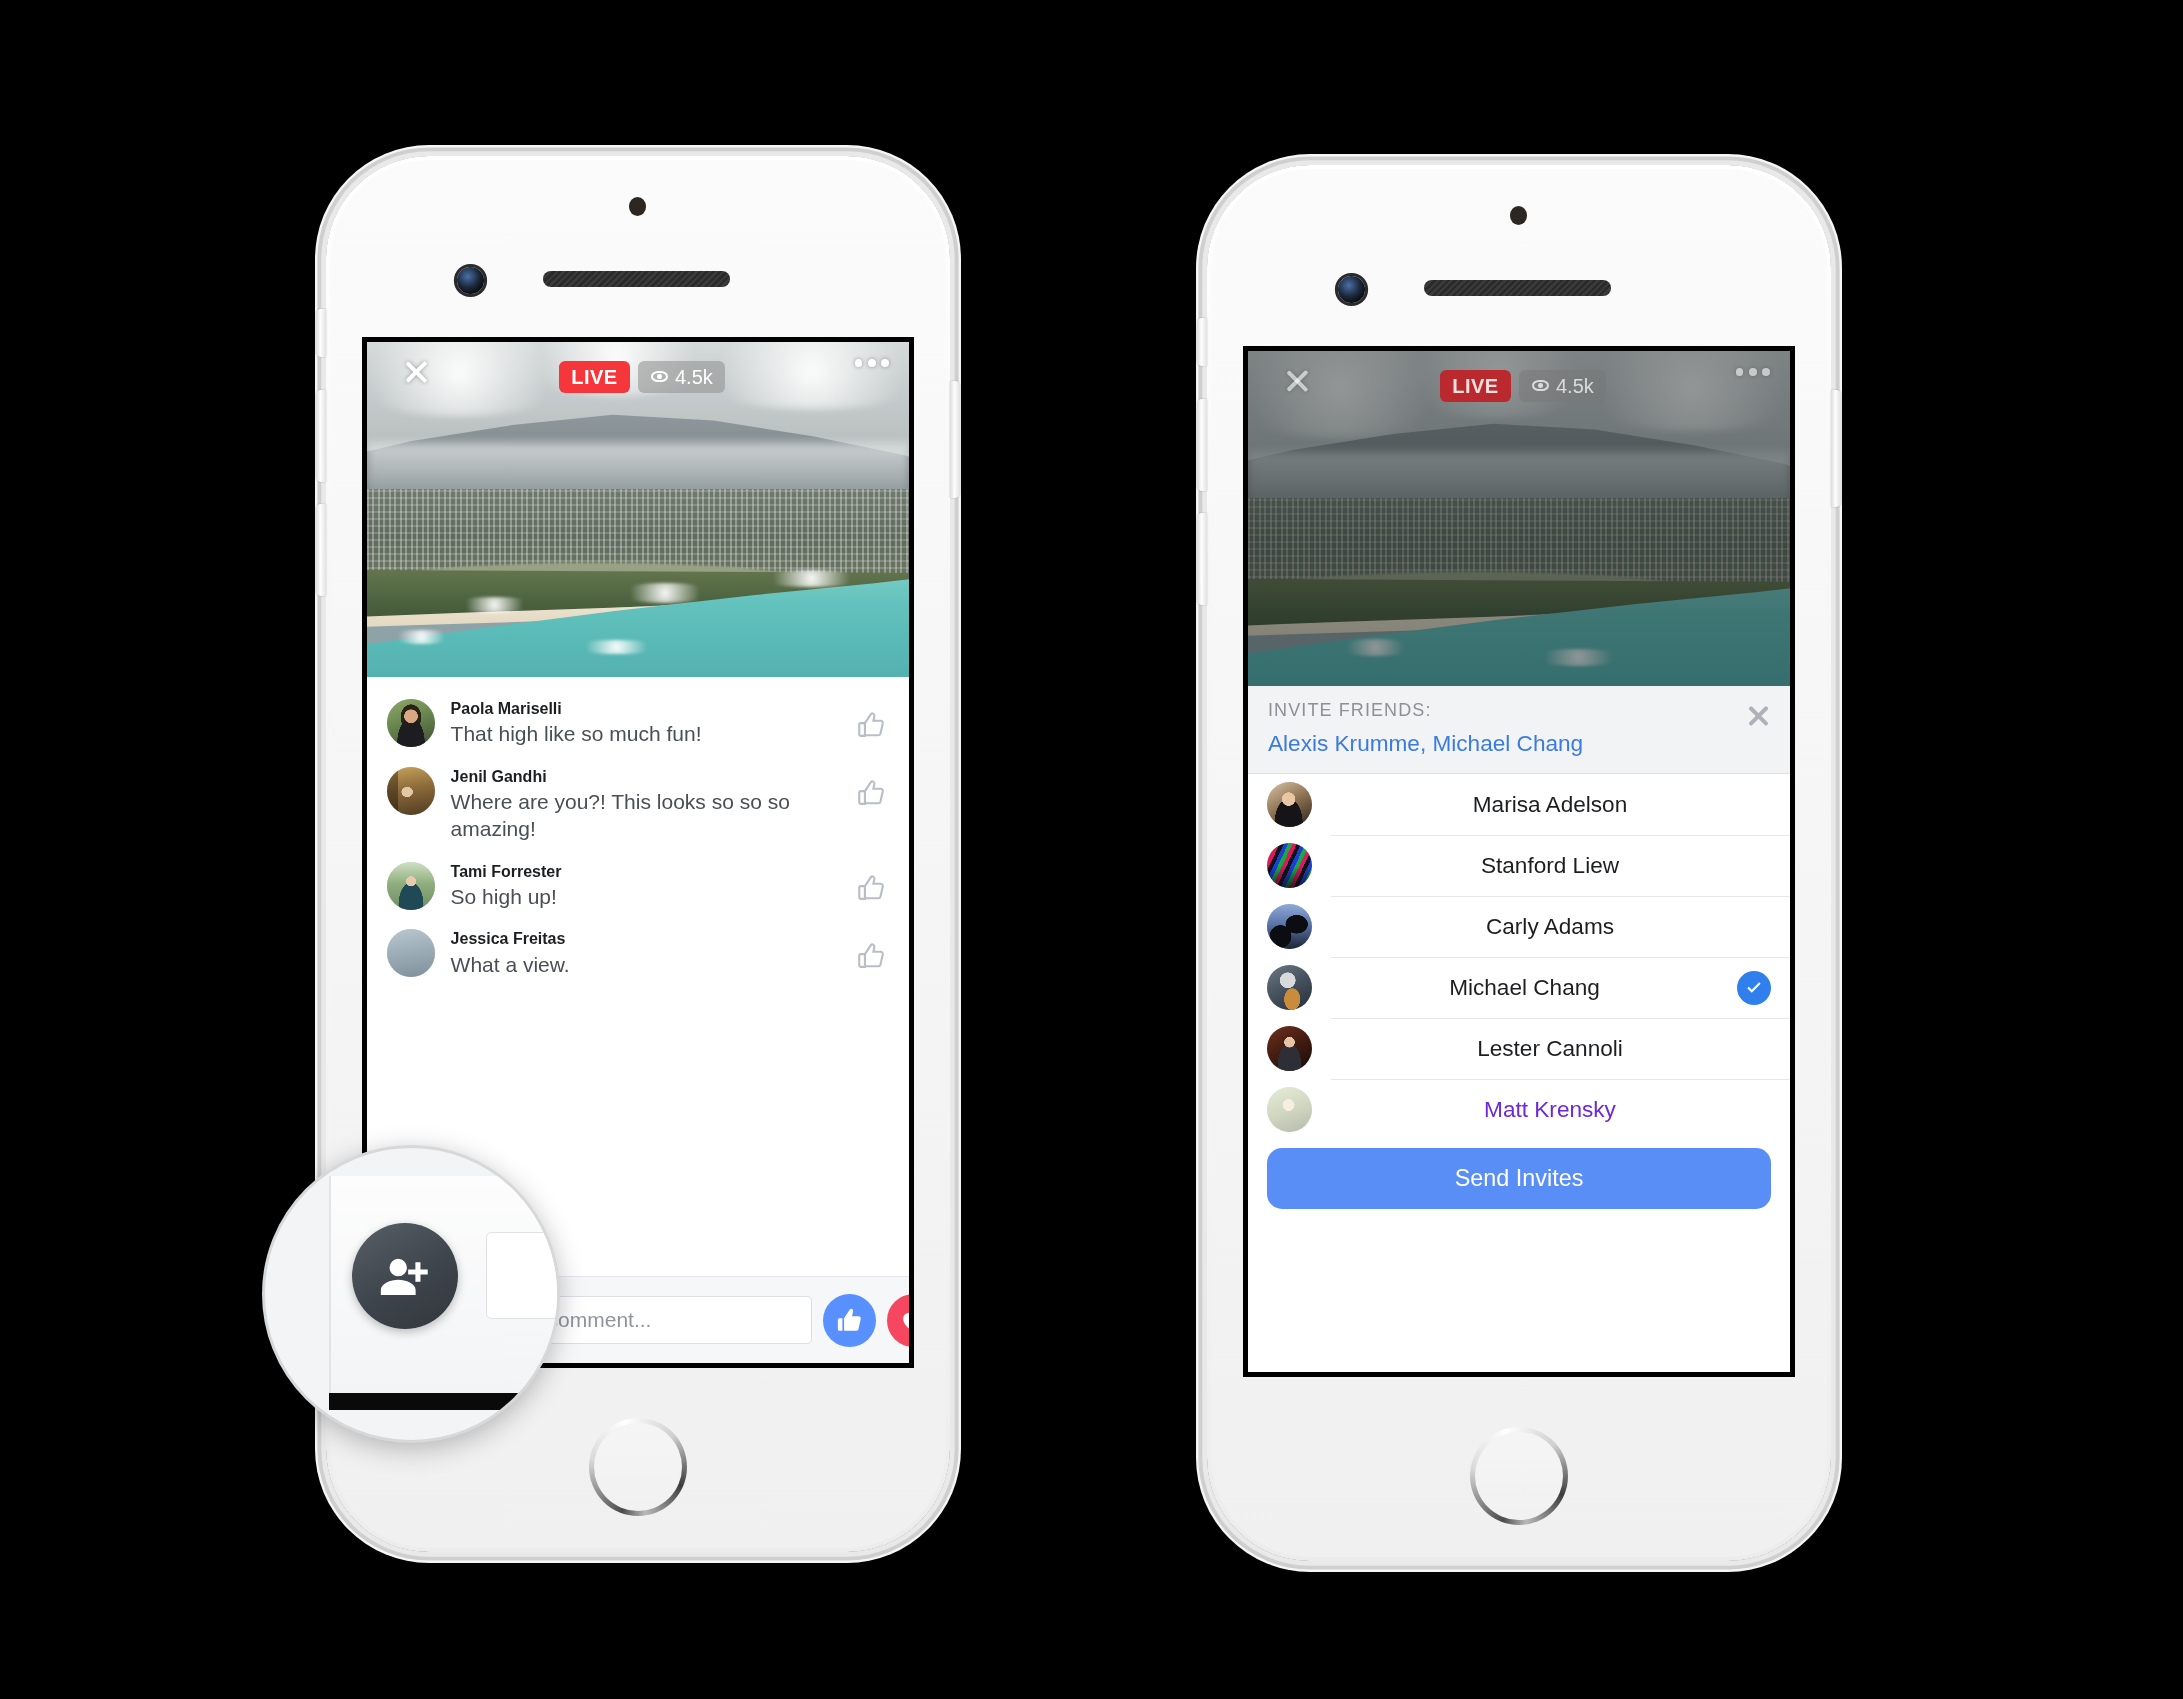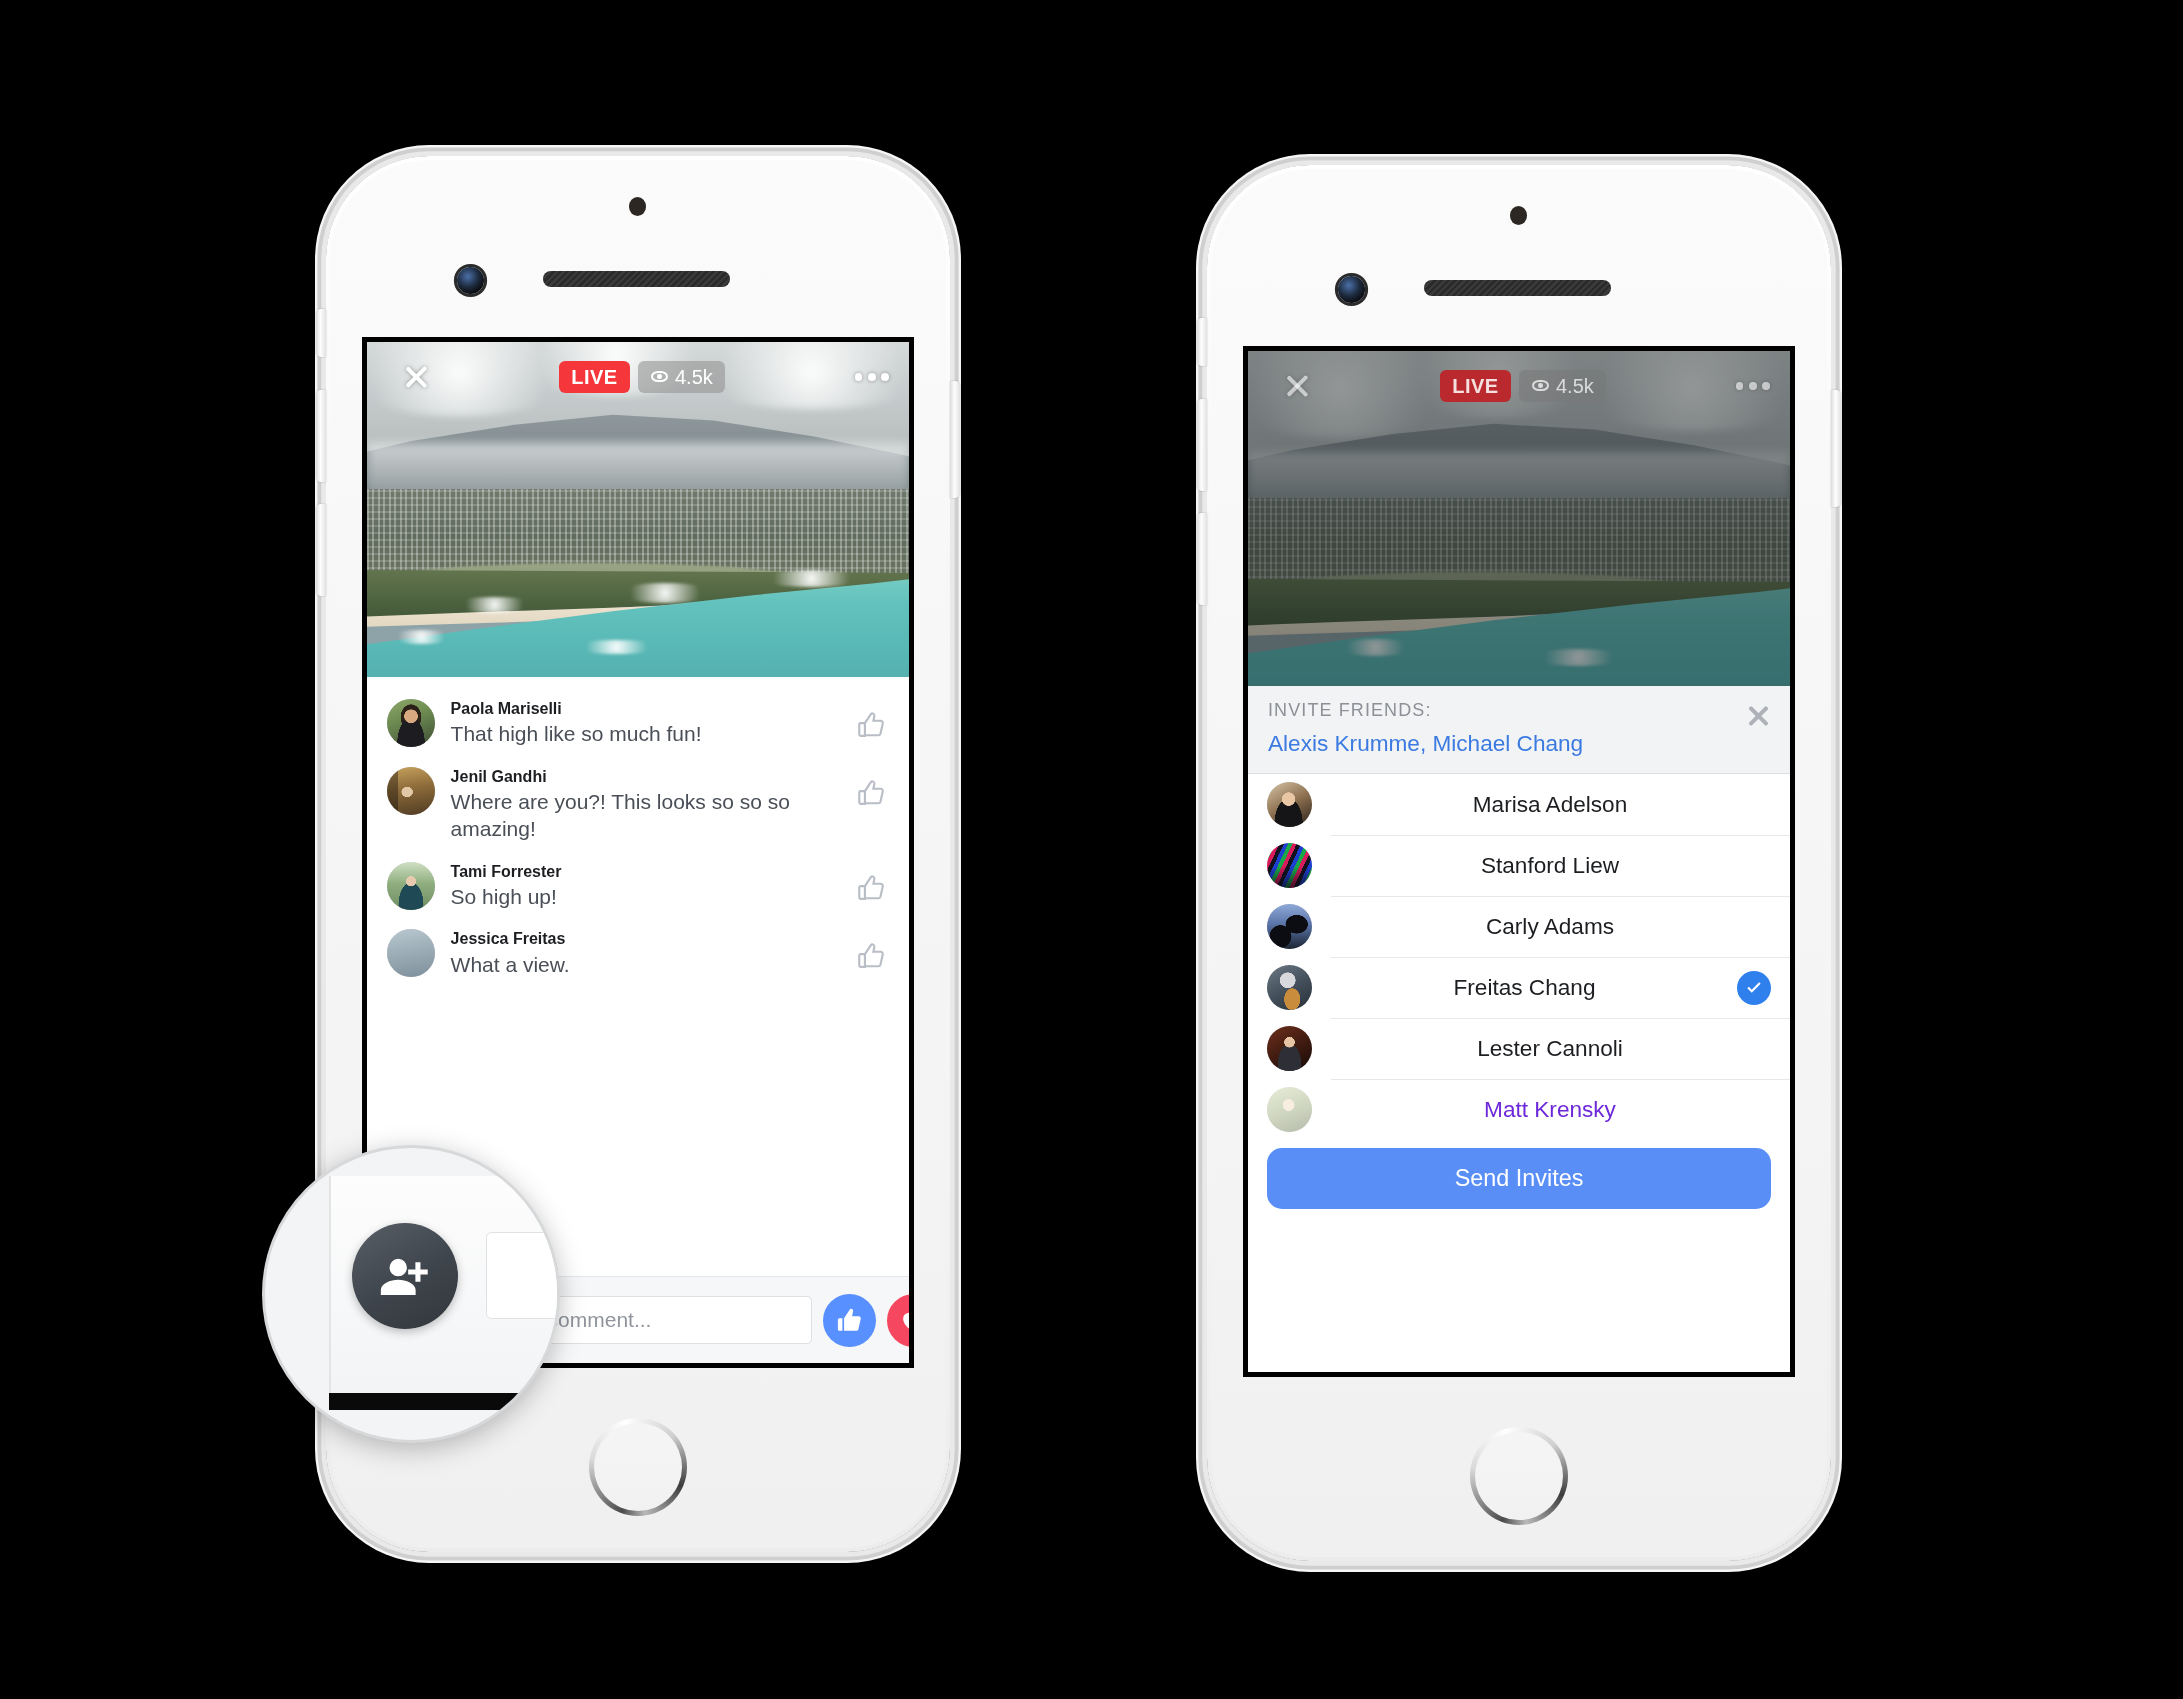--- a/index.html
+++ b/index.html
@@ -140,21 +140,21 @@
   .surf{
     position:absolute; border-radius:50%;
     background:radial-gradient(circle,rgba(255,255,255,.95),rgba(255,255,255,0) 70%);
     filter:blur(1.6px);
   }
   .vid-dim{ position:absolute; inset:0; background:rgba(20,26,28,.45); }
 
   
   .vid-top{
     position:absolute; left:16px; right:0; top:17px; height:36px;
-    display:flex; align-items:center; padding:0 20px;
+    display:flex; padding:0 20px;
   }
   .x-close{
     width:26.5px; height:26.5px; position:relative; flex:0 0 auto;
     filter:drop-shadow(0 0.8px 2.3px rgba(0,0,0,.35));
   }
   .x-close:before,.x-close:after{
     content:""; position:absolute; left:50%; top:50%;
     width:26.5px; height:3.9px; background:#fff; border-radius:1.6px;
     margin-left:-13.3px; margin-top:-1.9px;
   }
@@ -520,21 +520,21 @@
           <div class="av" style="background:radial-gradient(ellipse at 66% 45%,#0b0d12 0 26%,rgba(0,0,0,0) 27%),radial-gradient(ellipse at 30% 72%,#0b0d12 0 24%,rgba(0,0,0,0) 25%);"></div>
         </div>
         <div class="fname">Carly Adams</div>
       </div>
 
       <div class="friend">
         <div class="avatar">
           <div class="av" style="background:linear-gradient(150deg,#6d7a86 0%,#44505c 50%,#272f38 100%);"></div>
           <div class="av" style="background:radial-gradient(circle at 46% 34%,#d7d9dc 0 20%,rgba(0,0,0,0) 21%),radial-gradient(ellipse at 56% 76%,#c98b3c 0 22%,rgba(0,0,0,0) 23%);"></div>
         </div>
-        <div class="fname">Freitas Chang</div>
+        <div class="fname">Michael Chang</div>
         <div class="check">
           <svg viewBox="0 0 24 24">
               <path d="M9.3 17.6 4 12.3l1.8-1.8 3.5 3.5L18.2 5l1.8 1.8z"></path>
             </svg>
         </div>
       </div>
 
       <div class="friend">
         <div class="avatar">
           <div class="av" style="background:linear-gradient(150deg,#6e2f1c 0%,#3d1a10 55%,#160a07 100%);"></div>

